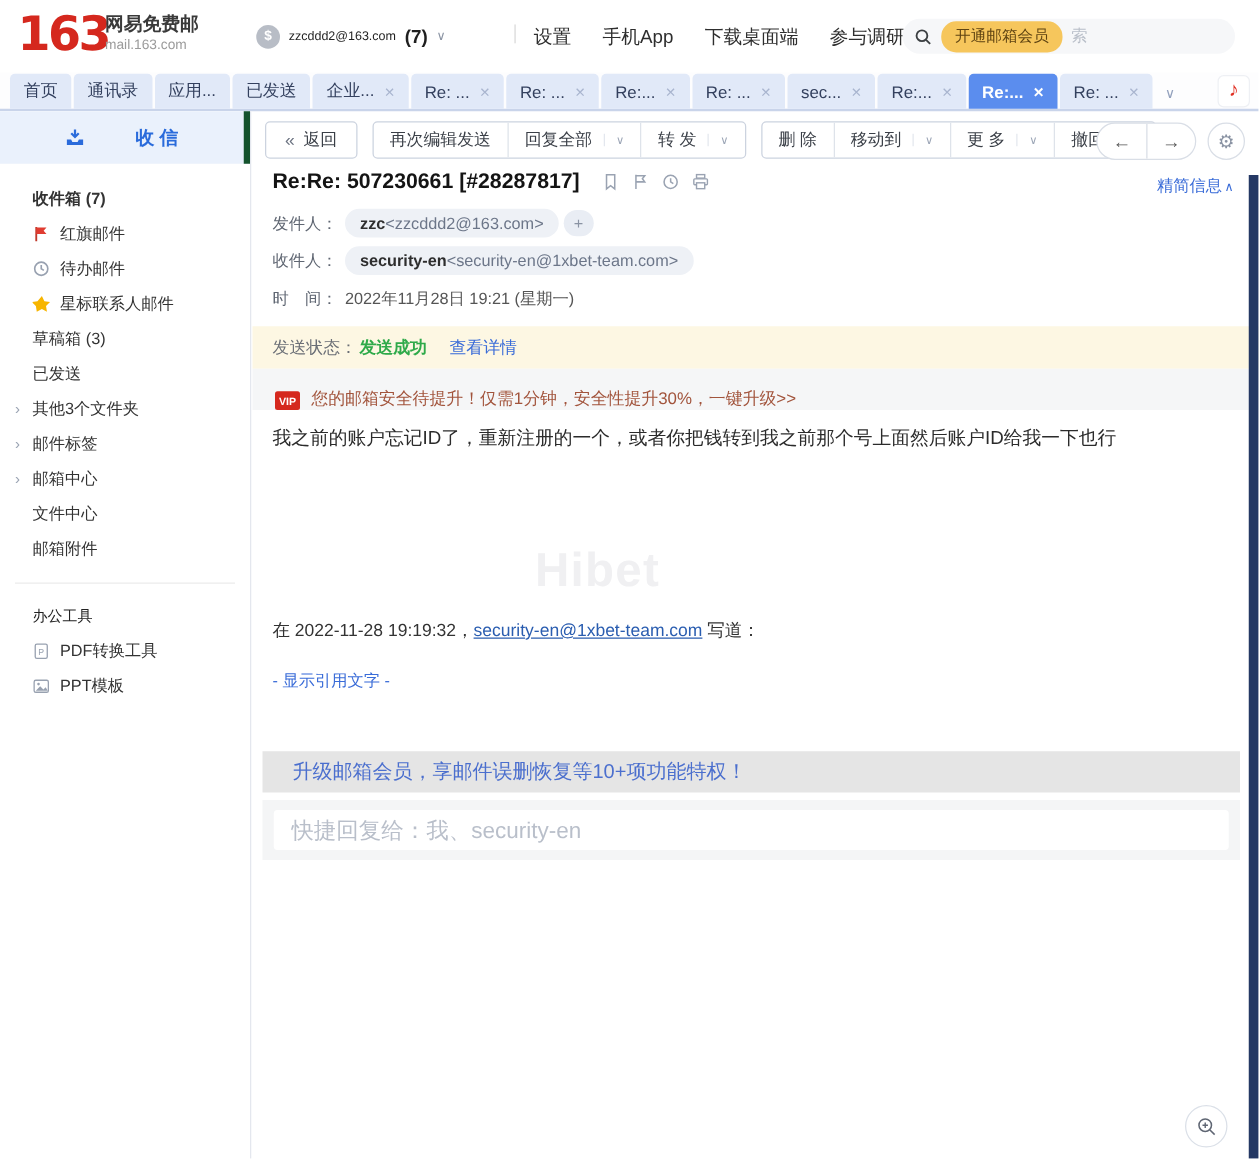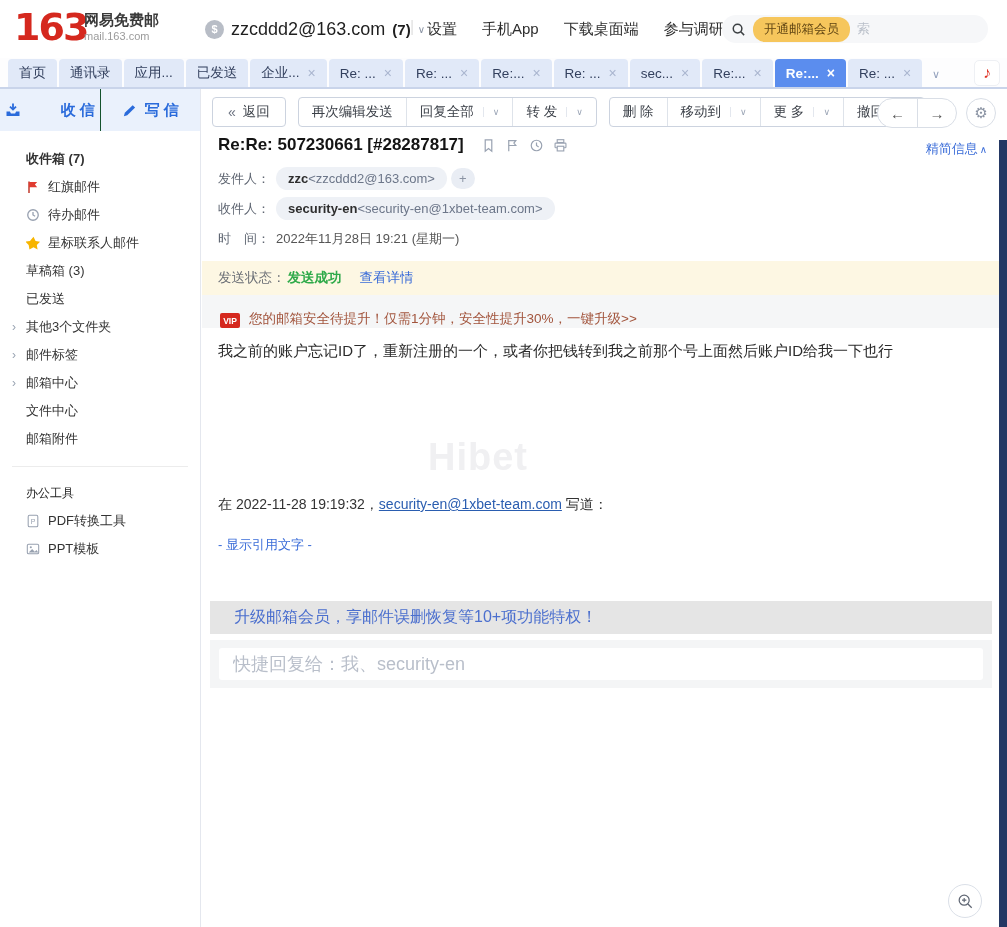--- a/index.html
+++ b/index.html
@@ -9,21 +9,21 @@
     font-family:"Liberation Sans", sans-serif; background:#fff;
   }
   
   .top-header { position:absolute; left:0; top:0; width:100%; height:58px; background:#fff; z-index:2; }
   .logo-num { position:absolute; left:14px; top:5px; font-size:38px; font-weight:800; color:#d5281e; letter-spacing:-2px; font-family:"DejaVu Sans", sans-serif; }
   .logo-text { position:absolute; left:84px; top:11px; line-height:1.2; }
   .logo-brand { font-size:15px; font-weight:bold; color:#3a3a3a; }
   .logo-domain { font-size:11px; color:#9b9b9b; margin-top:1px; }
   .account { position:absolute; left:205px; top:14px; height:30px; display:flex; align-items:center; gap:7px; cursor:pointer; }
   .coin { width:19px; height:19px; border-radius:50%; background:#b8bdc6; color:#fff; display:flex; align-items:center; justify-content:center; font-size:11px; font-weight:bold; }
-  .acct-email { font-size:18px; color:#1f1f1f; }
+  .acct-email { font-size:10px; color:#1f1f1f; }
   .acct-unread { font-size:15px; color:#1f1f1f; font-weight:bold; }
   .acct-caret { color:#8a93a3; font-size:10px; }
   .hdr-sep { position:absolute; left:410px; top:18px; color:#e2e2e2; font-size:16px; }
   .menu { position:absolute; left:427px; top:0; height:58px; display:flex; align-items:center; gap:25px; }
   .menu-item { font-size:15px; color:#2e2e2e; cursor:pointer; white-space:nowrap; }
   .search { position:absolute; left:722px; top:15px; width:266px; height:28px; background:#f6f7f9; border-radius:14px; display:flex; align-items:center; padding:0 9px; gap:7px; }
   .search-glyph { display:flex; align-items:center; }
   .member-pill { background:#f6c65c; color:#5f4412; border-radius:12px; padding:4px 11px; font-size:12.5px; white-space:nowrap; cursor:pointer; }
   .search-ph { color:#b9bfc9; font-size:13px; }
   
@@ -31,21 +31,21 @@
   .tab { height:28px; background:#e1e9f8; border-radius:4px 4px 0 0; margin-right:2px; display:flex; align-items:center; padding:0 11px; font-size:13.5px; color:#33405e; cursor:pointer; white-space:nowrap; }
   .tab .tab-close { margin-left:8px; color:#a9b5cf; font-size:14px; line-height:1; }
   .tab.active { background:#5b8dee; color:#fff; font-weight:bold; }
   .tab.active .tab-close { color:#fff; }
   .tab-overflow { margin:0 0 6px 8px; color:#93a1bd; font-size:11px; cursor:pointer; }
   .music-btn { position:absolute; right:7px; top:60px; width:26px; height:26px; background:#fff; border:1px solid #eef0f4; border-radius:5px; color:#e02f22; display:flex; align-items:center; justify-content:center; font-size:16px; z-index:3; cursor:pointer; }
   
   .sidebar { position:absolute; left:0; top:89px; width:201px; bottom:0; background:#fff; border-right:1px solid #e4e7ee; z-index:2; }
   .compose { display:flex; height:42px; background:#eaf1fc; }
   .compose-btn { flex:1; display:flex; align-items:center; justify-content:center; gap:8px; color:#2a6bdb; font-weight:bold; font-size:15px; cursor:pointer; }
-  .compose-btn:first-child { border-right:1px solid #14532d;gap:40px; }
+  .compose-btn:first-child { border-right:5px solid #14532d;gap:40px; }
   .folders { padding-top:14px; }
   .folder-item { position:relative; height:28px; display:flex; align-items:center; font-size:13px; color:#333; padding-left:26px; cursor:pointer; }
   .folder-item .chev { position:absolute; left:12px; color:#9aa4b3; font-size:12px; }
   .folder-item .ficon { width:15px; height:15px; margin-right:7px; display:inline-flex; align-items:center; }
   .folder-item .bold { font-weight:bold; }
   .side-divider { border-top:1px solid #ececec; margin:13px 12px 12px 12px; }
   .tools-header { padding-left:26px; font-size:12px; color:#222; height:28px; display:flex; align-items:center; }
   
   .content { position:absolute; left:202px; top:89px; right:0; bottom:0; background:#fff; }
   .toolbar { position:absolute; left:10px; top:8px; height:30px; display:flex; gap:12px; }
@@ -185,28 +185,20 @@
       <div class="compose-btn">
         <span style="display:inline-flex">
           <svg width="16" height="16" viewBox="0 0 16 16">
               <path d="M8 1.5v5.5" stroke="#2a6bdb" stroke-width="1.8" fill="none"></path>
               <path d="M5 4.6L8 7.6l3-3" stroke="#2a6bdb" stroke-width="1.8" fill="none"></path>
               <path d="M1.5 9.5h3.4l1 2h4.2l1-2h3.4V14h-13z" fill="#2a6bdb"></path>
             </svg>
         </span>
         <span>收 信</span>
       </div>
-      <div class="compose-btn">
-        <span style="display:inline-flex">
-          <svg width="15" height="15" viewBox="0 0 16 16">
-              <path d="M2 14l1-3.6L11.4 2.3l2.6 2.6L5.6 13z" fill="#2a6bdb"></path>
-            </svg>
-        </span>
-        <span>写 信</span>
-      </div>
     </div>
     <div class="folders">
         <div class="folder-item">
           <span class="bold">收件箱 (7)</span>
         </div>
         <div class="folder-item">
           <span class="ficon">
             <svg width="14" height="14" viewBox="0 0 14 14">
               <path d="M3 1.5v11.5" stroke="#c0392b" stroke-width="1.5"></path>
               <path d="M3 2h8.2l-2.3 2.6 2.3 2.6H3z" fill="#e03c31"></path>

